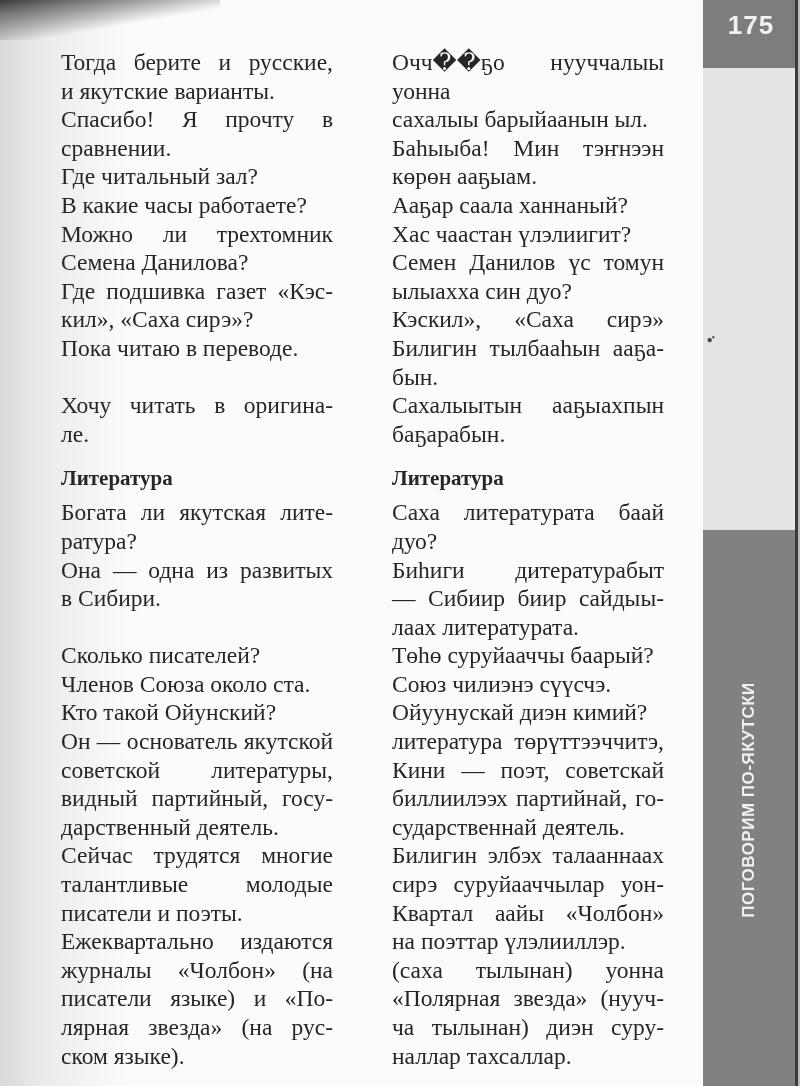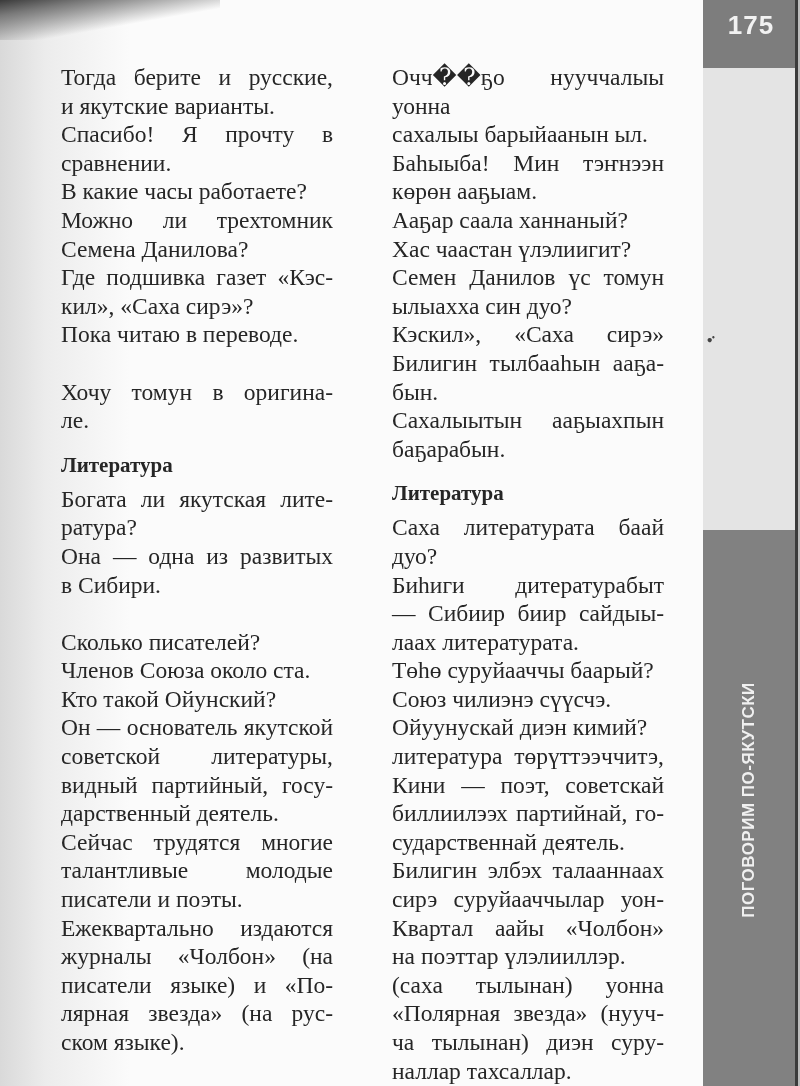--- a/index.html
+++ b/index.html
@@ -11,21 +11,21 @@
   }
   .page-shade-left {
     position: absolute; left: 0; top: 0; width: 130px; height: 1086px;
     background: linear-gradient(to right, #d9d9d9 0%, #ececec 35%, rgba(251,251,251,0) 100%);
   }
   .page-shade-top {
     position: absolute; left: 0; top: 0; width: 220px; height: 40px;
     background: linear-gradient(170deg, #3a3a3a 0%, #7a7a7a 20%, rgba(240,240,240,0) 60%);
   }
   .col {
-    position: absolute; top: 63px;
+    position: absolute; top: 48px;
     font-size: 23.5px; line-height: 28.6px;
   }
   .col-ru { left: 61px; width: 272px; }
   .col-sa { left: 392px; width: 272px; }
   .line { display: block; white-space: nowrap; }
   .line.j { text-align: justify; text-align-last: justify; white-space: normal; }
   .gap { height: 28.6px; }
   .heading {
     display: block; font-weight: bold; font-size: 21px;
     margin: 6px 0 6px 0; line-height: 28px;
@@ -78,30 +78,31 @@
 <div class="edge-line"></div>
 <div class="edge-right"></div>
 <div class="specks">●•</div>
 
 <div class="col col-ru">
   <div>
       <span class="line j">Тогда берите и русские,</span>
       <span class="line">и якутские варианты.</span>
       <span class="line j">Спасибо! Я прочту в</span>
       <span class="line">сравнении.</span>
+      <span class="line">Где читальный зал?</span>
       <span class="line">В какие часы работаете?</span>
       <span class="line j">Можно ли трехтомник</span>
       <span class="line">Семена Данилова?</span>
       <span class="line j">Где подшивка газет «Кэс-</span>
       <span class="line">кил», «Саха сирэ»?</span>
       <span class="line">Пока читаю в переводе.</span>
     </div>
   <div class="gap"></div>
   <div>
-      <span class="line j">Хочу томун в оригина-</span>
+      <span class="line j">Хочу читать в оригина-</span>
       <span class="line">ле.</span>
     </div>
   <div class="gap" style="height:10px"></div>
   <span class="heading">Литература</span>
   <div>
       <span class="line j">Богата ли якутская лите-</span>
       <span class="line">ратура?</span>
       <span class="line j">Она — одна из развитых</span>
       <span class="line">в Сибири.</span>
     </div>

